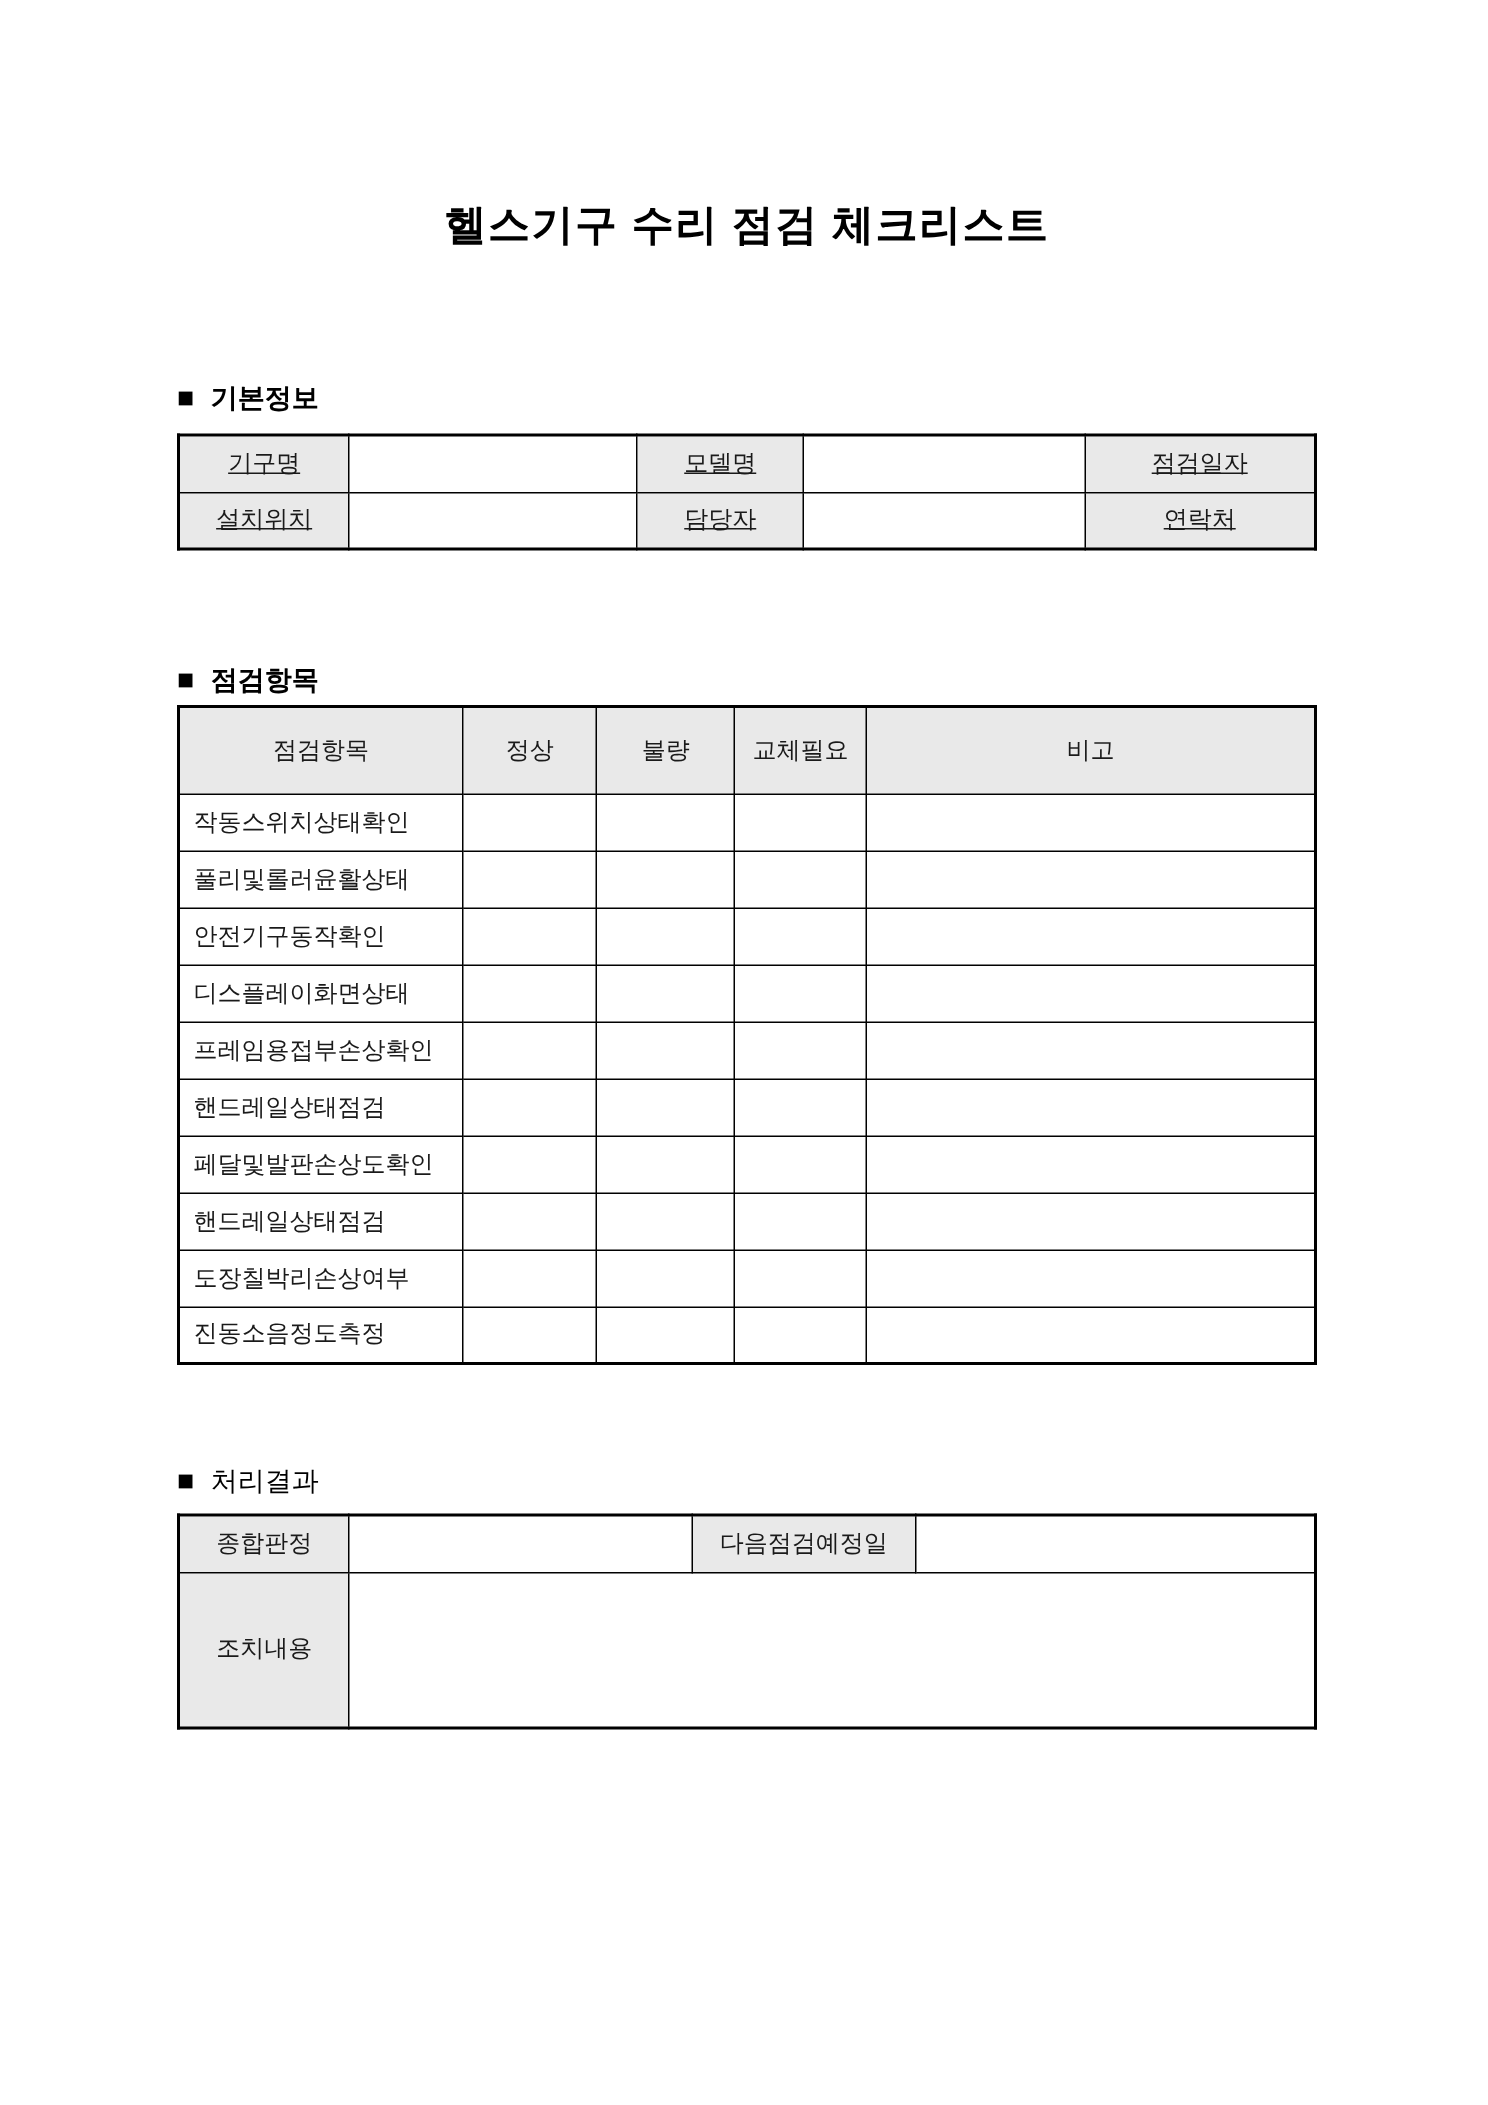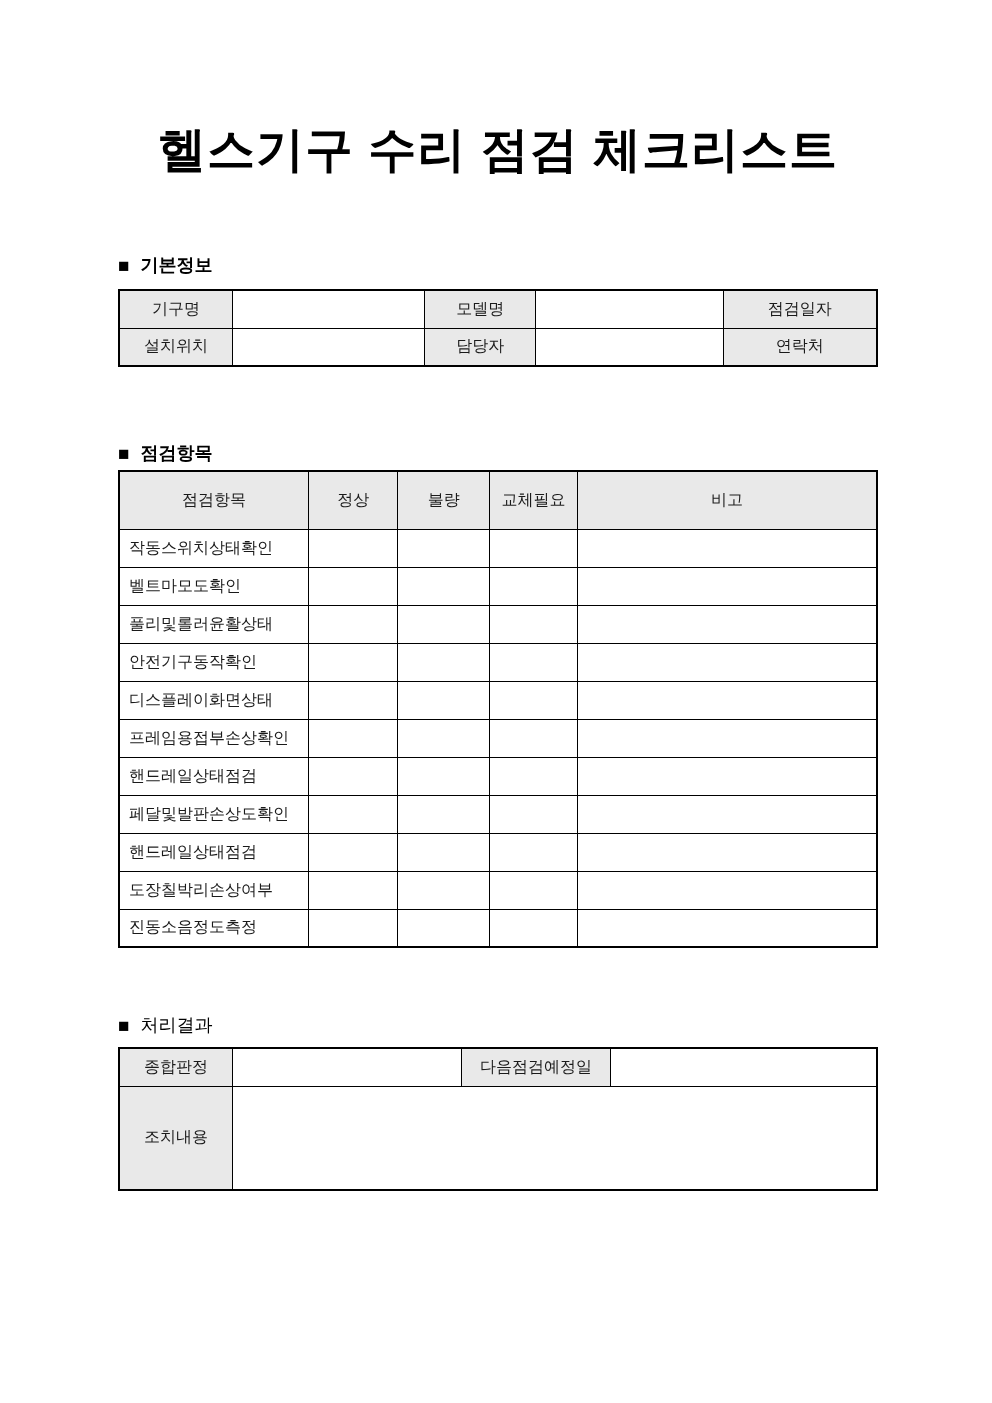--- a/index.html
+++ b/index.html
@@ -13,21 +13,21 @@
   }
   .page {
     width: 992px;
     height: 1403px;
     padding: 0 114px 0 118px;
     background: #ffffff;
   }
   .doc-title {
     padding-top: 126px;
     text-align: center;
-    font-size: 48px;
+    font-size: 28px;
     line-height: 48px;
     font-weight: bold;
     color: #000000;
     letter-spacing: 1px;
   }
   .section-heading {
     display: flex;
     align-items: center;
     gap: 11px;
     font-size: 18px;
@@ -57,21 +57,21 @@
     vertical-align: middle;
     overflow: hidden;
     white-space: nowrap;
   }
   .label-cell {
     background: #e9e9e9;
     text-align: center;
   }
   .input-cell { background: #ffffff; }
 
-  .basic-table { margin-top: 11px; }
+  .basic-table { margin-top: 11px; text-decoration: underline; }
   .basic-table tr { height: 38px; }
 
   .check-table { margin-top: 4px; }
   .check-table thead tr { height: 58px; }
   .check-table thead th { background: #e9e9e9; text-align: center; }
   .check-table tbody tr { height: 38px; margin-top: 30px; }
   .item-cell { text-align: left; padding-left: 9px; }
 
   .result-table { margin-top: 9px; padding-left: 40px; }
   .result-table tr.r1 { height: 38px; }
@@ -140,27 +140,20 @@
       </thead>
       <tbody>
         <tr>
           <td class="item-cell">작동스위치상태확인</td>
           <td class="input-cell"></td>
           <td class="input-cell"></td>
           <td class="input-cell"></td>
           <td class="input-cell"></td>
         </tr>
         <tr>
-          <td class="item-cell">벨트마모도확인</td>
-          <td class="input-cell"></td>
-          <td class="input-cell"></td>
-          <td class="input-cell"></td>
-          <td class="input-cell"></td>
-        </tr>
-        <tr>
           <td class="item-cell">풀리및롤러윤활상태</td>
           <td class="input-cell"></td>
           <td class="input-cell"></td>
           <td class="input-cell"></td>
           <td class="input-cell"></td>
         </tr>
         <tr>
           <td class="item-cell">안전기구동작확인</td>
           <td class="input-cell"></td>
           <td class="input-cell"></td>

